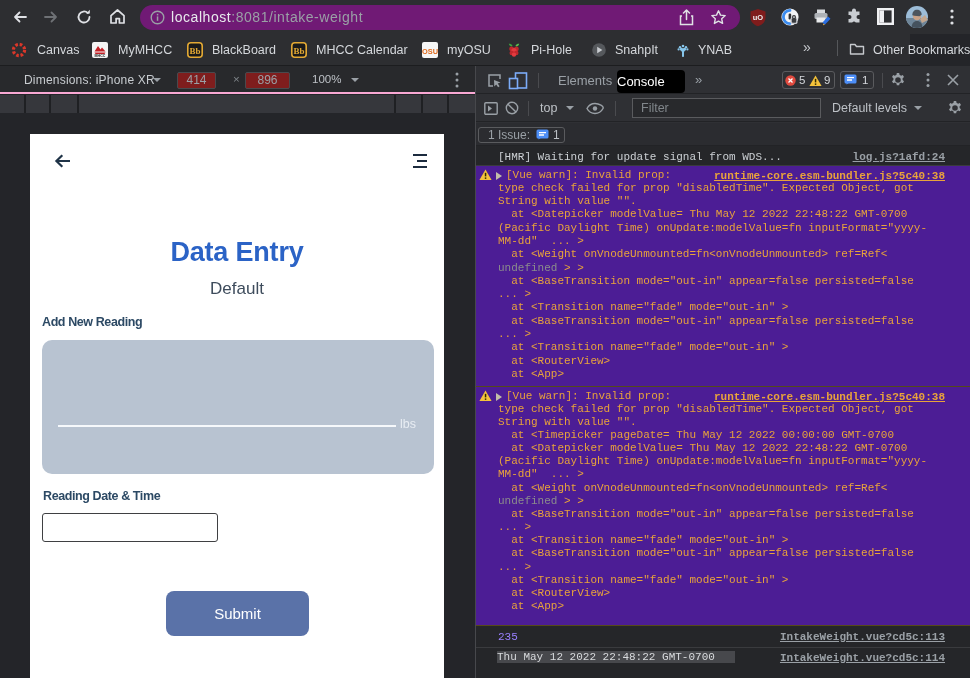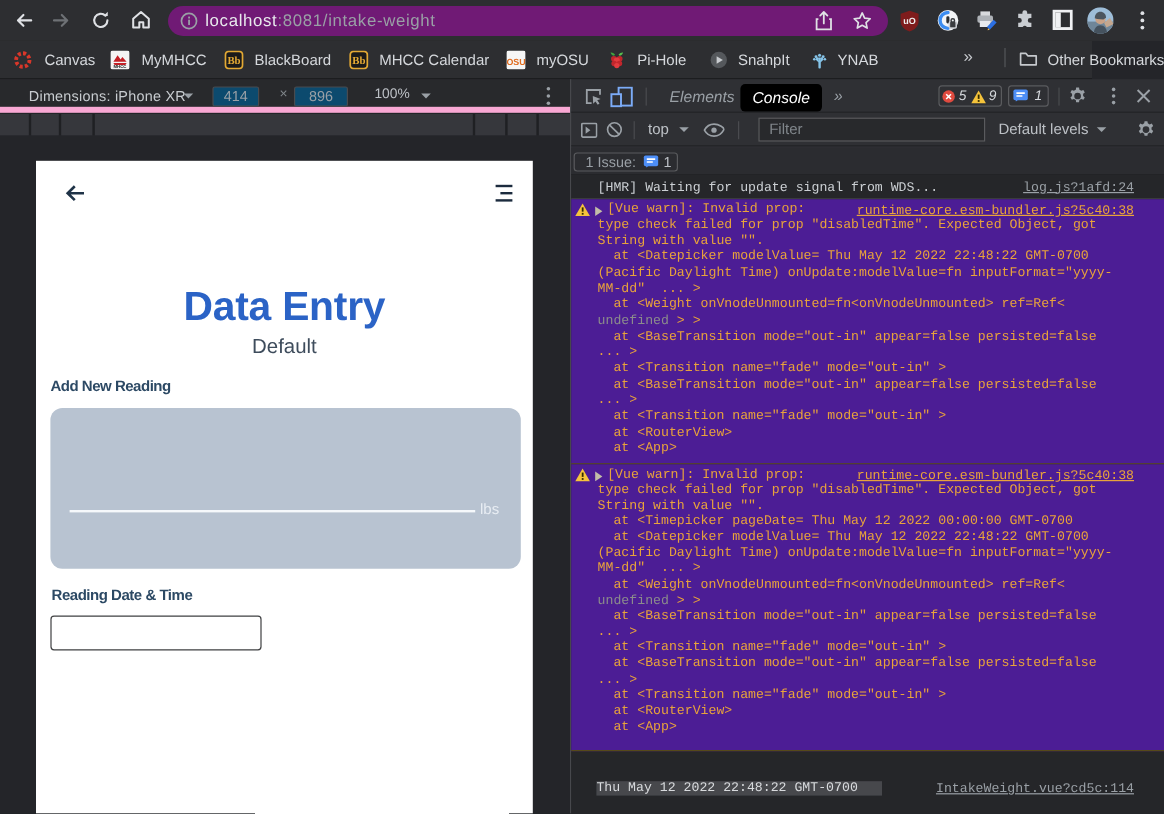--- a/index.html
+++ b/index.html
@@ -10,39 +10,39 @@
 
   
   #navbar { position:absolute; left:0; top:0; width:970px; height:34px; background:#2d2e31; }
   #bookbar { position:absolute; left:0; top:34px; width:910px; height:32px; background:#2d2e31; border-bottom:1px solid #1c1d1f; }
   #omnibox { position:absolute; left:140px; top:5px; width:600px; height:25px; border-radius:13px; background:#701a75; }
   .navtxt { position:absolute; top:8px; font-size:14px; color:#e8eaed; white-space:pre; letter-spacing:0.55px; }
   .bk { position:absolute; top:9px; font-size:12.5px; color:#d5d8dc; white-space:nowrap; }
   .bkicon { position:absolute; top:8px; width:16px; height:16px; }
 
   
-  #devtoolbar { position:absolute; left:0; top:66px; width:475px; height:28px; background:#28292c; border-bottom:5px solid #f9a8d4; }
+  #devtoolbar { position:absolute; left:0; top:66px; width:475px; height:28px; background:#28292c; border-bottom:2px solid #f9a8d4; }
   #mediastrip { position:absolute; left:0; top:95px; width:475px; height:18px; background:#36373c; }
   .mline { position:absolute; top:0; width:2px; height:18px; background:#1f2023; }
   .dimtxt { position:absolute; top:7px; font-size:11.5px; color:#bdc1c6; }
-  .dimbox { position:absolute; top:5.5px; height:17px; background:#0c4a6e; border:1px solid #494a4e; border-radius:2px;
+  .dimbox { position:absolute; top:5.5px; height:17px; background:#7f1d1d; border:1px solid #494a4e; border-radius:2px;
             color:#9aa0a6; font-size:12px; text-align:center; line-height:15px; }
 
   
   #viewport { position:absolute; left:0; top:113px; width:475px; height:565px; background:#242529; }
   #screen { position:absolute; left:30px; top:21px; width:414px; height:544px; background:#ffffff; }
 
   
   #devtools { position:absolute; left:475px; top:66px; width:495px; height:612px; background:#2f3034; border-left:1px solid #47484c; }
-  #dtl-tabs { position:absolute; left:0; top:0; width:495px; height:28px; border-bottom:1px solid #222326;font-style:italic; }
+  #dtl-tabs { position:absolute; left:0; top:0; width:495px; height:28px; border-bottom:1px solid #222326; }
   #dtl-bar2 { position:absolute; left:0; top:29px; width:495px; height:27px; border-bottom:1px solid #222326; }
   #dtl-issue { position:absolute; left:0; top:57px; width:495px; height:23px; border-bottom:1px solid #222326; background:#2b2c30; }
   #console { position:absolute; left:0; top:80px; width:495px; height:532px; background:#252629; }
   .crow { position:relative; font-family:"Liberation Mono", monospace; font-size:11px; color:#ccd0d4; }
-  .clink { position:absolute; right:25px; top:3px; text-decoration:underline; color:#9aa0a6; }
+  .clink { position:absolute; right:25px; top:3px; text-decoration:underline; color:#9aa0a6;font-weight:bold; }
   .warn { background:#4c1d95; color:#e9a33b; border-bottom:1px solid #56491a; }
   .warn .clink { color:#e9a33b;margin-left:38px; }
   .gry { color:#8c8c8c; }
   .wl { white-space:pre; }
   .dl { white-space:pre; }
   .dtxt { font-size:12px; color:#9aa0a6; }
 </style>
 </head>
 <body>
 <div id="stage">
@@ -233,44 +233,45 @@
   <div id="viewport">
     <div id="screen">
 
       <svg class="abs" style="left:23px;top:17px" width="20" height="20" viewBox="0 0 20 20">
         <path d="M17 10H3.6M9.3 4.2L3.4 10l5.9 5.8" stroke="#1f3347" stroke-width="2.2" fill="none"></path>
       </svg>
 
       <div class="abs" style="left:383px;top:20px;width:14px;height:2.4px;background:#1c2b3e"></div>
       <div class="abs" style="left:387px;top:26px;width:10px;height:2.4px;background:#1c2b3e"></div>
       <div class="abs" style="left:383px;top:32px;width:14px;height:2.4px;background:#1c2b3e"></div>
-      <div class="abs" style="left:0;top:103px;width:414px;text-align:center;font-size:34px;font-weight:bold;color:#2b63c6;letter-spacing:-0.2px">Data Entry</div>
+      <div class="abs" style="left:0;top:103px;width:414px;text-align:center;font-size:27px;font-weight:bold;color:#2b63c6;letter-spacing:-0.2px">Data Entry</div>
       <div class="abs" style="left:0;top:144.5px;width:414px;text-align:center;font-size:17px;color:#3e4c5c">Default</div>
       <div class="abs" style="left:12px;top:181px;font-size:12.5px;font-weight:bold;color:#2c4964;letter-spacing:-0.4px">Add New Reading</div>
       <div class="abs" style="left:12px;top:206px;width:392px;height:134px;border-radius:10px;background:#b8c3d1">
         <div class="abs" style="left:16px;top:85px;width:338px;height:1.5px;background:#f5f8fb"></div>
         <div class="abs" style="left:358px;top:77px;font-size:12.5px;color:#e8edf3">lbs</div>
       </div>
       <div class="abs" style="left:13px;top:355px;font-size:12.5px;font-weight:bold;color:#2c4964;letter-spacing:-0.4px">Reading Date &amp; Time</div>
       <div class="abs" style="left:12px;top:379px;width:176px;height:29px;background:#fff;border:1px solid #3f4042;border-radius:3px"></div>
+      <div class="abs" style="left:136px;top:457px;width:143px;height:45px;border-radius:8px;background:#5a72a8;color:#fff;font-size:15px;text-align:center;line-height:45px">Submit</div>
     </div>
   </div>
   <div id="devtools">
     <div id="dtl-tabs">
       <svg class="abs" style="left:11px;top:7px" width="15" height="15" viewBox="0 0 15 15">
         <path d="M13 6V2H2v11h4" stroke="#9aa0a6" stroke-width="1.5" fill="none"></path>
         <path d="M7 7l6.5 2.6-2.8 1 1.9 2.7-1.5 1-1.9-2.8-1.9 2z" fill="#9aa0a6"></path>
       </svg>
       <svg class="abs" style="left:32px;top:6px" width="20" height="18" viewBox="0 0 20 18">
         <rect x="7.5" y="1" width="11" height="15" stroke="#7cacf8" stroke-width="1.6" fill="none"></rect>
         <rect x="1.5" y="6.5" width="8" height="10" stroke="#7cacf8" stroke-width="1.6" fill="#2f3034"></rect>
       </svg>
       <div class="abs" style="left:62px;top:7px;width:1px;height:15px;background:#4a4b4f"></div>
       <span class="abs dtxt" style="left:82px;top:7px;font-size:13px">Elements</span>
-      <div class="abs" style="left:141px;top:4px;width:68px;height:23px;background:#000;border-radius:4px;color:#fff;font-size:13px;text-align:center;line-height:23px">Console</div>
+      <div class="abs" style="left:141px;top:4px;width:68px;height:23px;background:#000;border-radius:4px;color:#fff;font-size:13px;text-align:left;line-height:23px">Console</div>
       <span class="abs" style="left:219px;top:6px;font-size:13px;color:#9aa0a6">»</span>
       <div class="abs" style="left:306px;top:5px;width:53px;height:18px;border:1px solid #5a5b5e;border-radius:3px"></div>
       <svg class="abs" style="left:309px;top:9px" width="11" height="11" viewBox="0 0 11 11">
         <circle cx="5.5" cy="5.5" r="5.2" fill="#e04a3f"></circle>
         <path d="M3.5 3.5l4 4M7.5 3.5l-4 4" stroke="#fff" stroke-width="1.3"></path>
       </svg>
       <span class="abs" style="left:323px;top:8px;font-size:11.5px;color:#d5d8dc">5</span>
       <svg class="abs" style="left:333px;top:8.5px" width="13" height="12" viewBox="0 0 13 12">
         <path d="M6.5 0.5L12.6 11H0.4z" fill="#f5c33b"></path>
         <rect x="5.8" y="3.8" width="1.5" height="3.6" fill="#332b00"></rect>
@@ -377,19 +378,20 @@
       <div class="wl">  at &lt;BaseTransition mode="out-in" appear=false persisted=false</div>
       <div class="wl">... &gt;</div>
       <div class="wl">  at &lt;Transition name="fade" mode="out-in" &gt;</div>
       <div class="wl">  at &lt;BaseTransition mode="out-in" appear=false persisted=false</div>
       <div class="wl">... &gt;</div>
       <div class="wl">  at &lt;Transition name="fade" mode="out-in" &gt;</div>
       <div class="wl">  at &lt;RouterView&gt;</div>
       <div class="wl">  at &lt;App&gt;</div>
       <span class="clink" style="top:4px">runtime-core.esm-bundler.js?5c40:38</span>
       </div>
+      <div class="crow" style="position:absolute;left:0;top:480px;width:494px;height:22px;border-bottom:1px solid #3a3b3e;padding:4.5px 0 0 22px;white-space:pre;color:#9980ff">235<span class="clink" style="top:4.5px">IntakeWeight.vue?cd5c:113</span></div>
       <div class="crow" style="position:absolute;left:0;top:502px;width:494px;height:30px;padding:2px 0 0 21px;line-height:14px;color:#d8dadd;overflow:hidden">
       <div class="dl"><span style="background:#47484c">Thu May 12 2022 22:48:22 GMT-0700   </span></div>
       <span class="clink" style="top:3px">IntakeWeight.vue?cd5c:114</span>
       </div>
     </div>
   </div>
 </div>
 
 </body></html>

